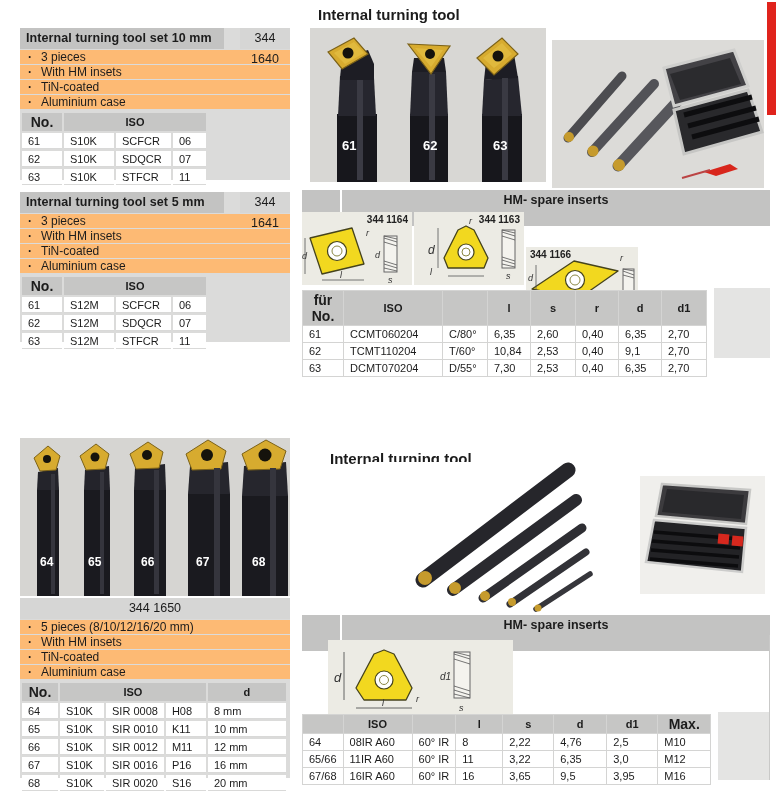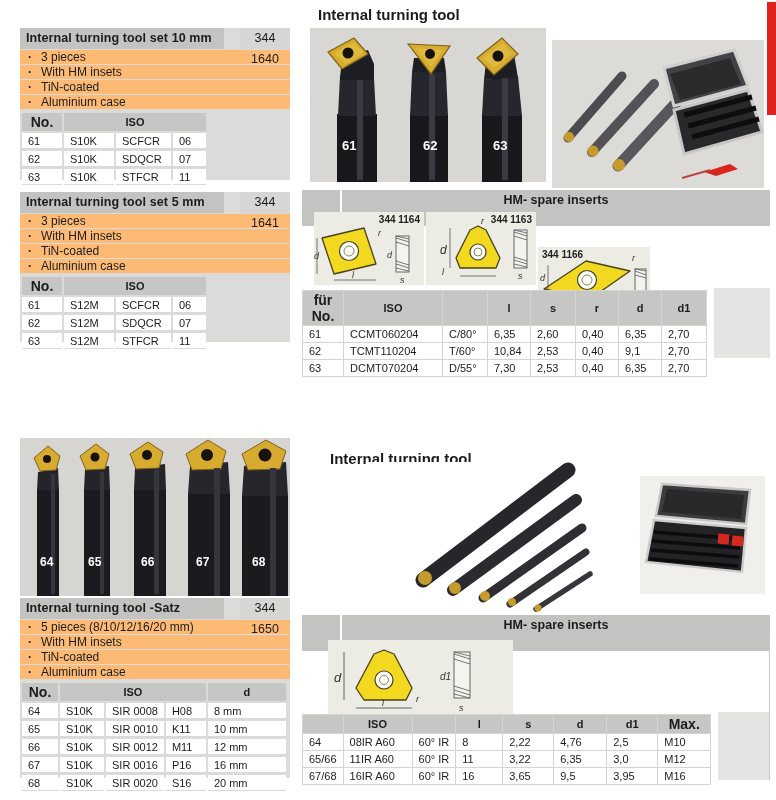--- a/index.html
+++ b/index.html
@@ -209,21 +209,21 @@
 
   <div class="abs red-bar" style="left:767px;top:2px;width:9px;height:113px;"></div>
 
   <div class="abs" style="left:302px;top:190px;width:468px;">
     <div class="hm-header">
       <div class="hm-stub"></div>
       <div class="hm-bar">HM- spare inserts</div>
     </div>
   </div>
 
-  <div class="abs diagram-row" style="left:314px;top:212px;">
+  <div class="abs diagram-row" style="left:302px;top:212px;">
 
     <div class="diagram-box" style="width:110px;height:73px;">
       <div class="diagram-code" style="right:4px;">344 1164</div>
       <svg width="110" height="73" viewBox="0 0 110 73">
         <polygon points="8,26 50,16 62,52 20,62" fill="#f2d81f" stroke="#45431c" stroke-width="1.3" stroke-linejoin="round"></polygon>
         <circle cx="35" cy="39" r="9.5" fill="#fff" stroke="#45431c" stroke-width="1.2"></circle>
         <circle cx="35" cy="39" r="5" fill="none" stroke="#8b8845" stroke-width="1"></circle>
         <line x1="3" y1="26" x2="3" y2="62" stroke="#555" stroke-width="0.8"></line>
         <text x="0" y="47" font-size="9" font-style="italic" fill="#333">d</text>
         <text x="64" y="24" font-size="9" font-style="italic" fill="#333">r</text>
@@ -379,21 +379,20 @@
         <polygon points="222,16 246,2 266,13 260,31 228,32" fill="#d7ab2f" stroke="#7c6218" stroke-width="1"></polygon>
         <circle cx="245" cy="17" r="6.5" fill="#15130c"></circle>
         <rect x="250" y="30" width="6" height="128" fill="#35353d"></rect>
         <text x="232" y="128" font-size="12" font-weight="bold" fill="#fff">68</text>
       </g>
     </svg>
   </div>
 
   <section class="abs panel" style="left:20px;top:598px;width:270px;height:180px;">
     <div class="block-header">
-      <div class="block-title">Internal turning tool -Satz</div>
       <div class="block-code">344 1650</div>
     </div>
     <ul class="bullets">
       <li>5 pieces (8/10/12/16/20 mm)</li>
       <li>With HM insets</li>
       <li>TiN-coated</li>
       <li>Aluminium case</li>
     </ul>
     <table class="spec">
       <colgroup>

